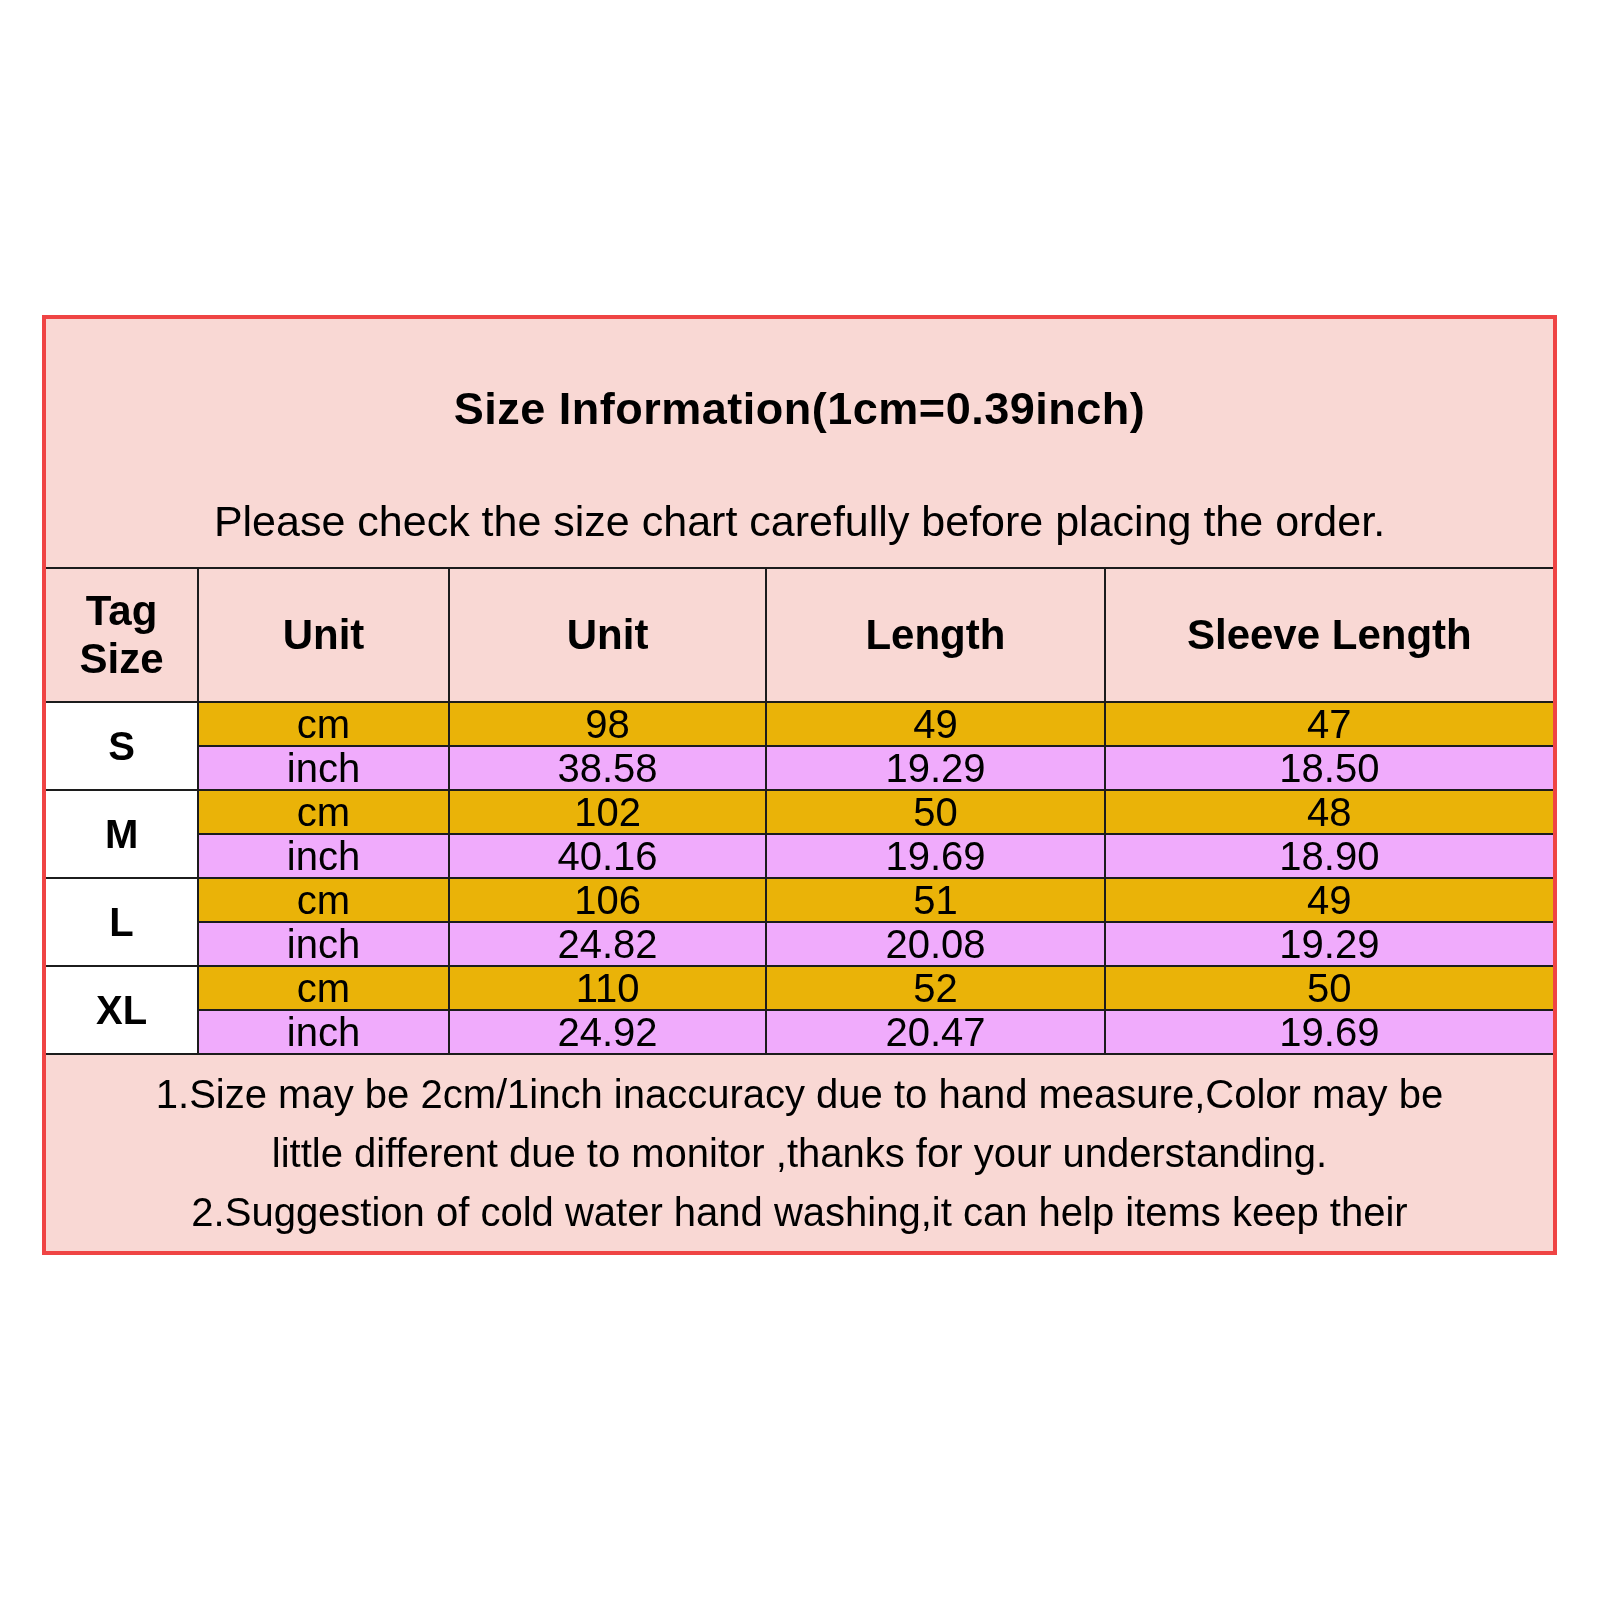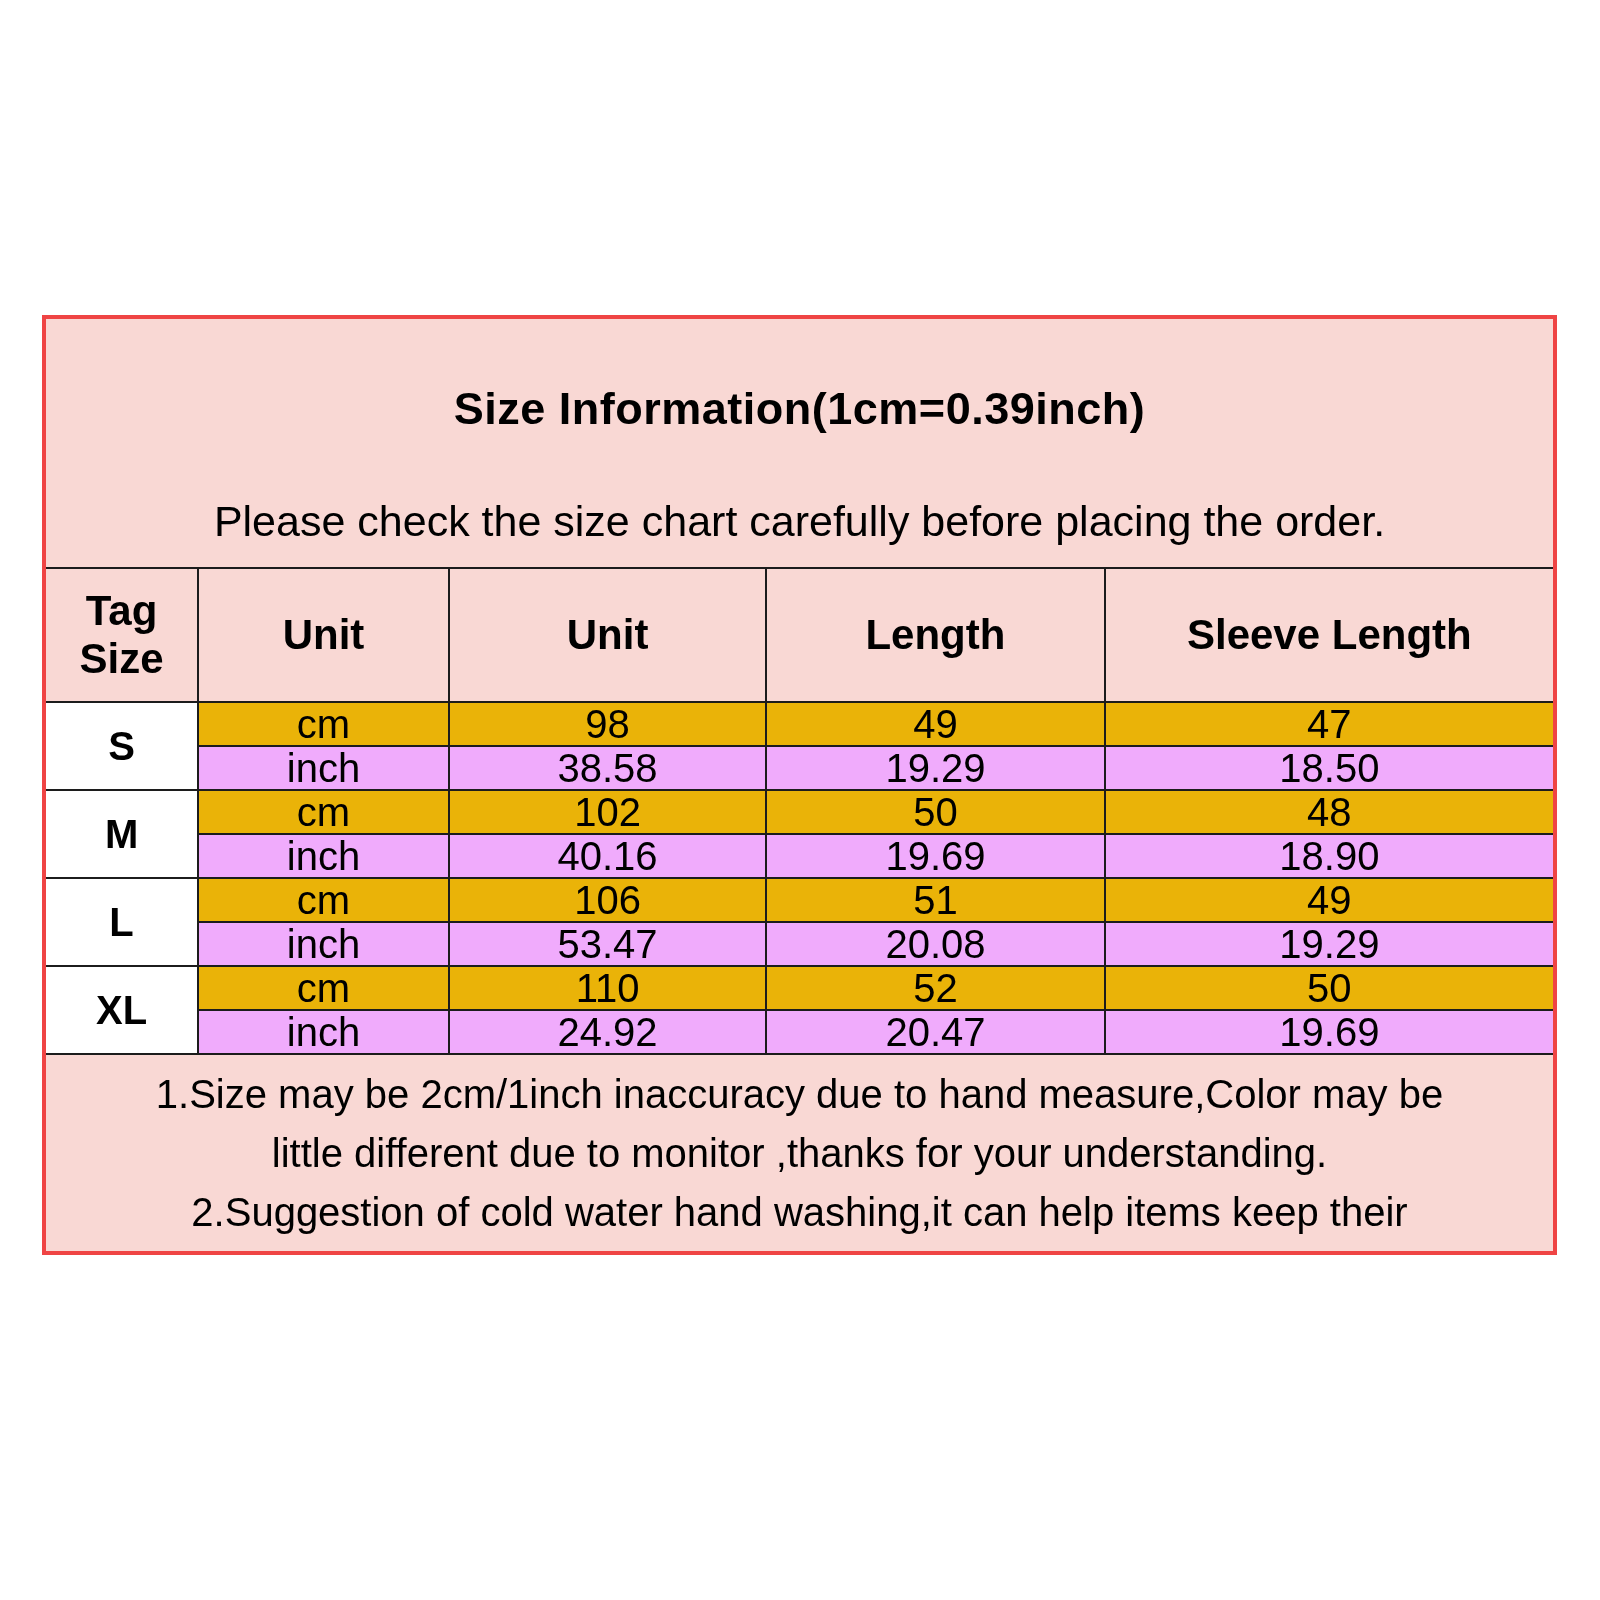--- a/index.html
+++ b/index.html
@@ -157,21 +157,21 @@
 
     <tr class="data-row cm-row">
       <td class="size-cell" rowspan="2">L</td>
       <td>cm</td>
       <td>106</td>
       <td>51</td>
       <td>49</td>
     </tr>
     <tr class="data-row inch-row">
       <td>inch</td>
-      <td>53.47</td>
+      <td>24.82</td>
       <td>20.08</td>
       <td>19.29</td>
     </tr>
 
     <tr class="data-row cm-row">
       <td class="size-cell" rowspan="2">XL</td>
       <td>cm</td>
       <td>110</td>
       <td>52</td>
       <td>50</td>

